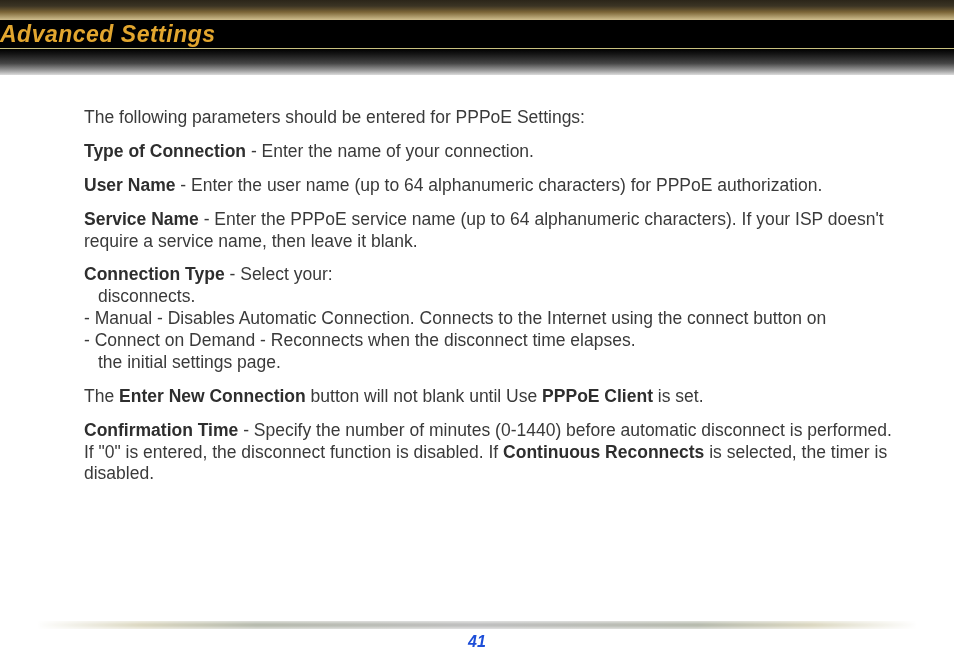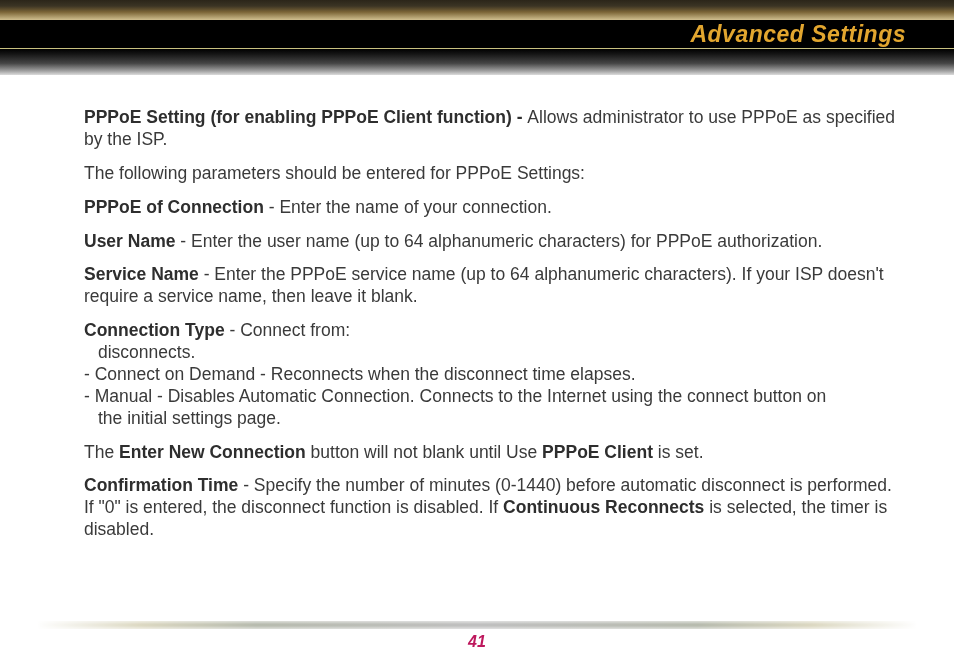--- a/index.html
+++ b/index.html
@@ -20,22 +20,21 @@
     height: 20px;
     background: linear-gradient(to bottom,
       #2b2519 0%, #3b3424 30%, #7a6436 60%, #d0bf8f 100%);
   }
   .title-band {
     width: 100%;
     height: 28px;
     background: #000;
     display: flex;
     align-items: center;
-    justify-content: flex-end;
-    padding-right: 48px;
+    padding-right: 85px;
     box-sizing: border-box;
   }
   .title-band span {
     color: #e2a62f;
     font-style: italic;
     font-weight: bold;
     font-size: 23px;
     letter-spacing: 0.5px;
   }
   .hairline {
@@ -74,62 +73,59 @@
       #bfb88f 12%,
       #7b826b 25%,
       #8a8a8a 50%,
       #7b826b 75%,
       #bfb88f 88%,
       #ffffff 100%);
     box-shadow: inset 0 -3px 4px rgba(255,255,255,0.8), inset 0 3px 4px rgba(255,255,255,0.8);
     border-radius: 4px;
   }
   .page-num {
-    color: #be185d;
+    color: #1d4ed8;
     font-style: italic;
     font-weight: bold;
     font-size: 16px;
   }
 </style>
 </head>
 <body>
 
 <div class="top-bar"></div>
 <div class="title-band">
   <span>Advanced Settings</span>
 </div>
 <div class="hairline"></div>
 <div class="sep-band"></div>
 
 <div class="content">
 
-  <p>
-    <span class="b">PPPoE Setting (for enabling PPPoE Client function) - </span><span>Allows administrator to use PPPoE as specified by the ISP.</span>
-  </p>
 
   <p>The following parameters should be entered for PPPoE Settings:</p>
 
   <p>
-    <span class="b">PPPoE of Connection</span><span> - Enter the name of your connection.</span>
+    <span class="b">Type of Connection</span><span> - Enter the name of your connection.</span>
   </p>
 
   <p>
     <span class="b">User Name</span><span> - Enter the user name (up to 64 alphanumeric characters) for PPPoE authorization.</span>
   </p>
 
 
   <p>
     <span class="b">Service Name</span><span> - Enter the PPPoE service name (up to 64 alphanumeric characters).  If your ISP doesn't require a service name, then leave it blank.</span>
   </p>
 
   <p class="indent1">
-    <span class="b">Connection Type</span><span> - Connect from:</span>
+    <span class="b">Connection Type</span><span> - Select your:</span>
     <span class="sub">disconnects.</span>
+    <span class="line">- Manual - Disables Automatic Connection.  Connects to the Internet using  the connect button on</span>
     <span class="line">- Connect on Demand - Reconnects when the disconnect time elapses.</span>
-    <span class="line">- Manual - Disables Automatic Connection.  Connects to the Internet using  the connect button on</span>
     <span class="sub">the initial settings page.</span>
   </p>
 
   <p>
     <span>The </span><span class="b">Enter New Connection</span><span> button will not blank until Use </span><span class="b">PPPoE Client</span><span> is set.</span>
   </p>
 
   <p>
     <span class="b">Confirmation Time</span><span> - Specify the number of minutes (0-1440) before automatic disconnect is performed.  If "0" is entered, the disconnect function is disabled.  If </span><span class="b">Continuous Reconnects</span><span> is selected, the timer is disabled.</span>
   </p>

